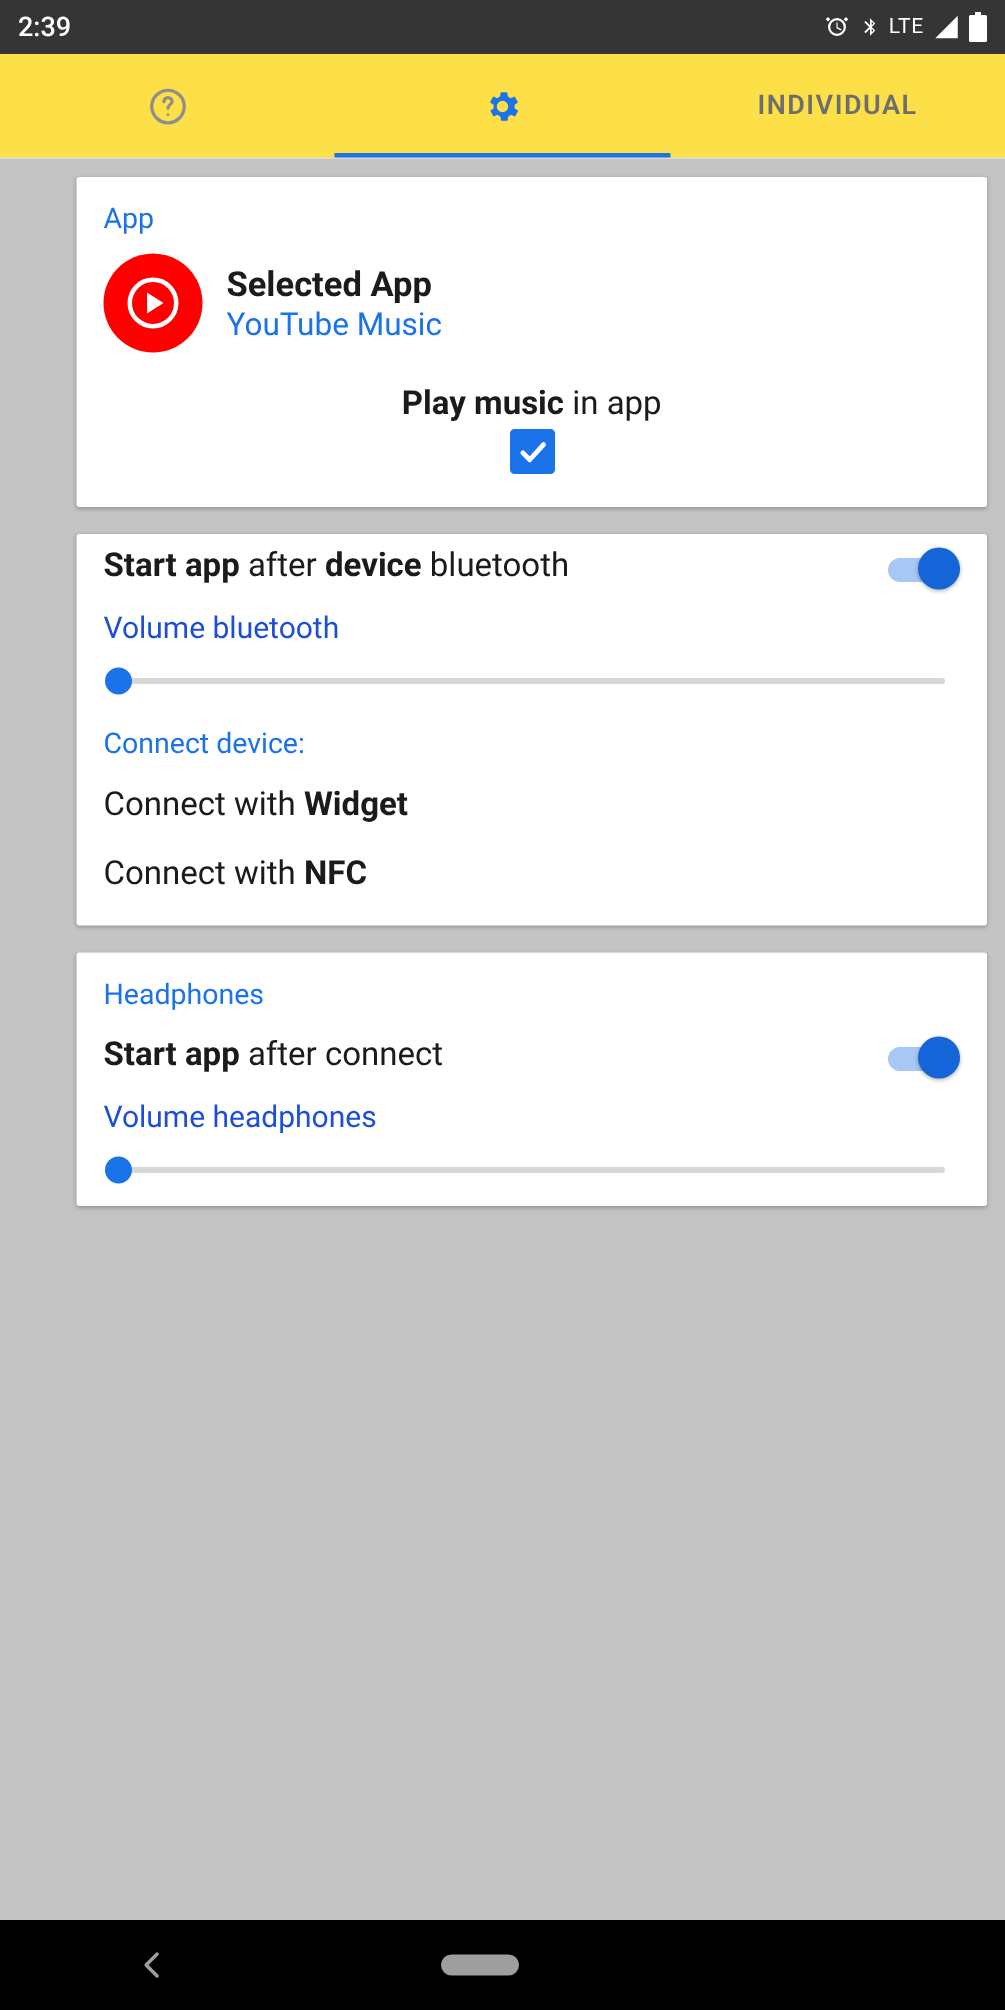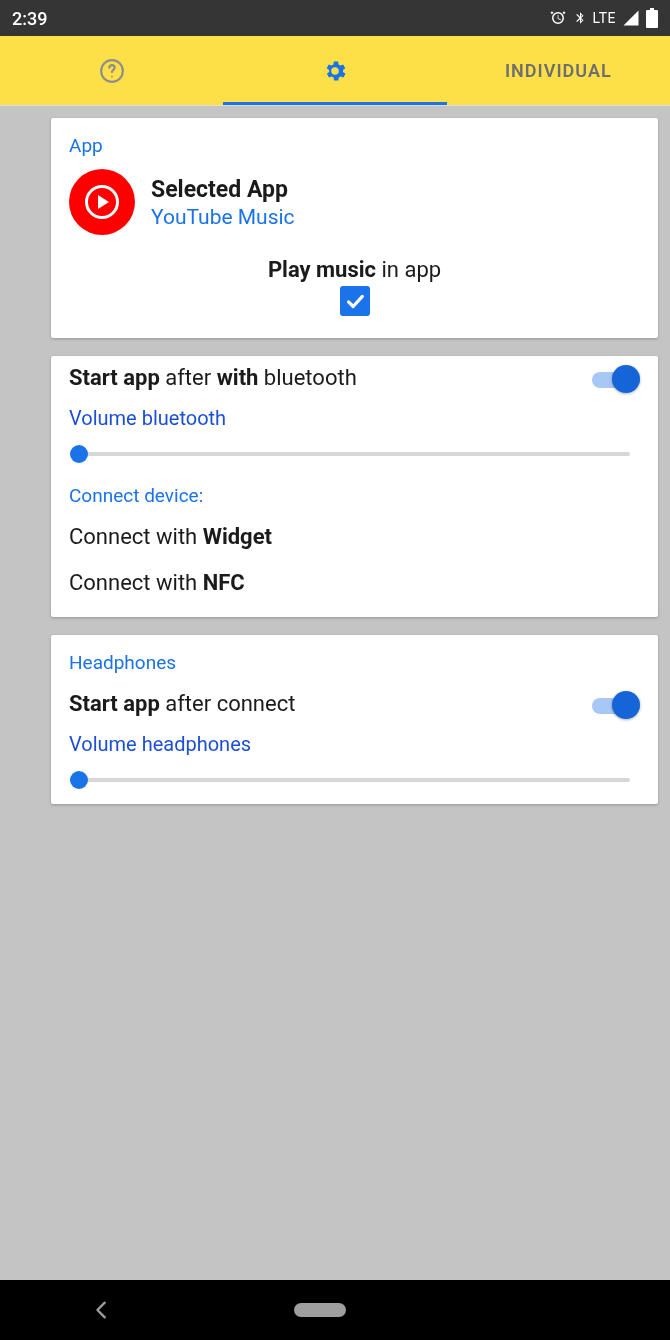--- a/index.html
+++ b/index.html
@@ -137,21 +137,21 @@
               <polyline points="5 13 10 18 20 7"></polyline>
             </svg>
         </div>
       </div>
     </div>
 
     <div class="card">
 
       <div class="row">
         <div class="text">
-          <b>Start app</b><span class="normal"> after </span><b>with</b><span class="normal"> bluetooth</span>
+          <b>Start app</b><span class="normal"> after </span><b>device</b><span class="normal"> bluetooth</span>
         </div>
         <div class="switch on">
           <div class="track"></div>
             <div class="thumb"></div>
         </div>
       </div>
 
 
       <div class="slider-wrap">
         <div class="slider-label">Volume bluetooth</div>

